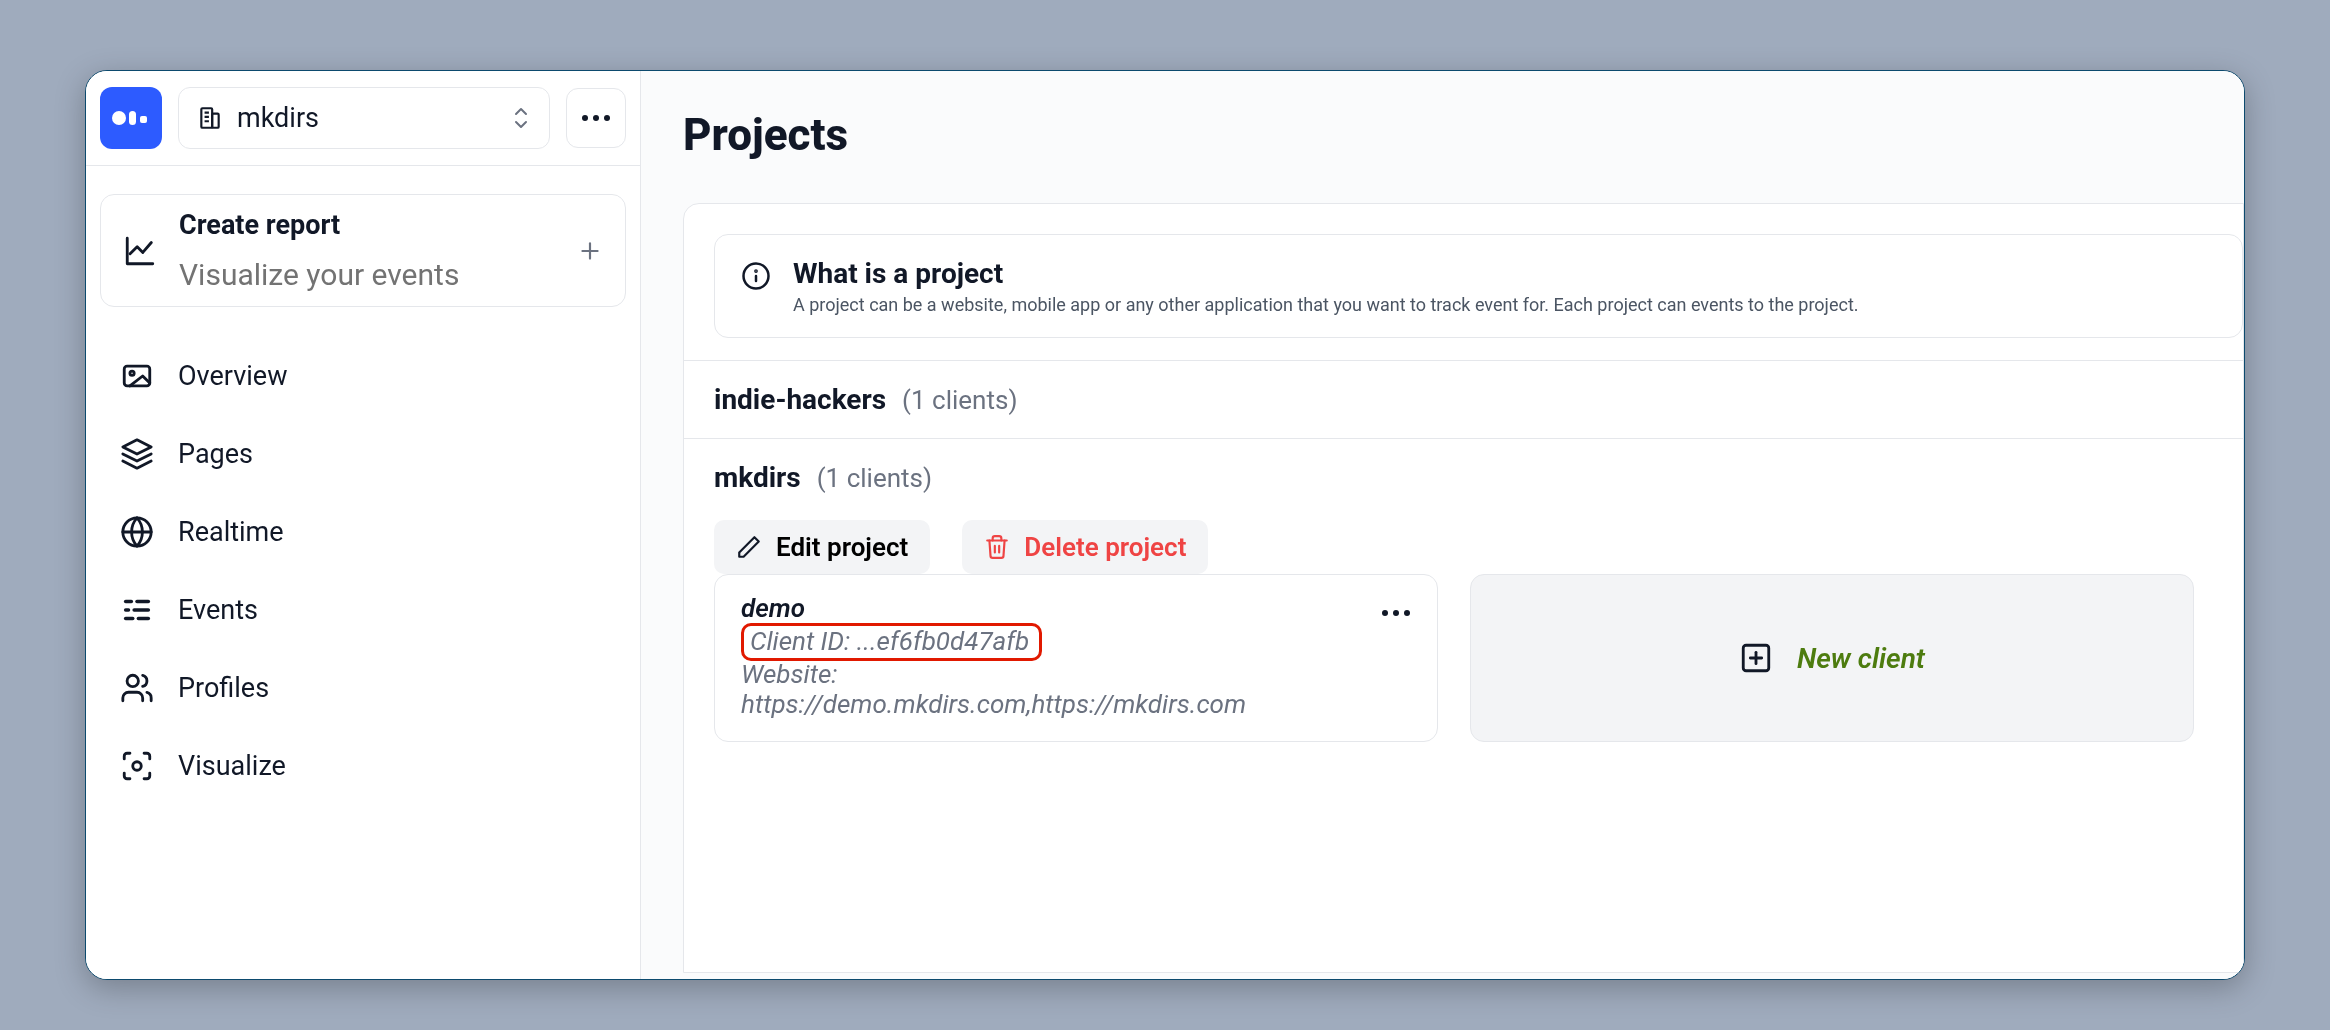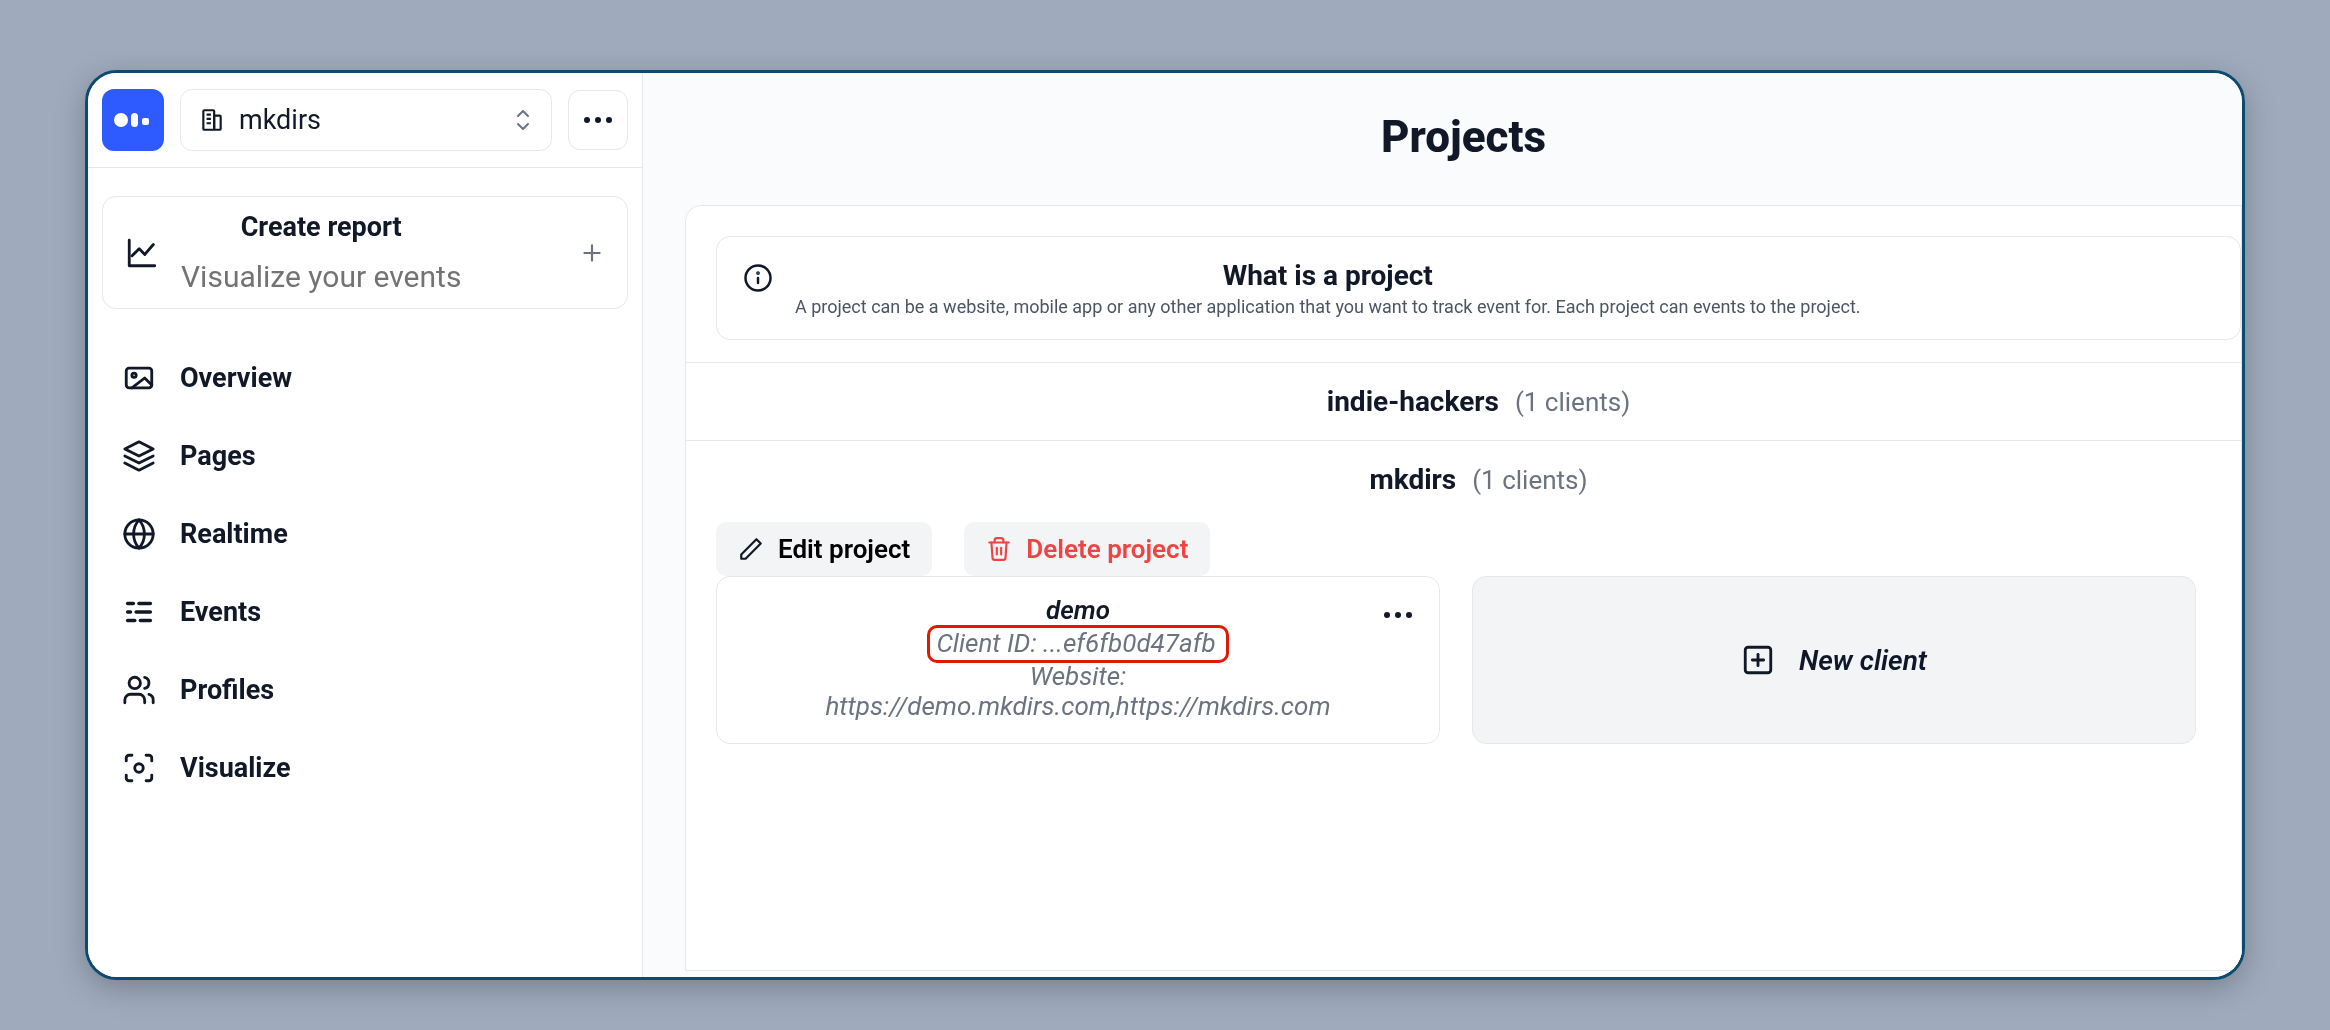--- a/index.html
+++ b/index.html
@@ -7,26 +7,25 @@
   font-family: -apple-system, BlinkMacSystemFont, "Segoe UI", Roboto, Helvetica, Arial, sans-serif;
   background: #9fabbd;
   width: 2330px;
   height: 1030px;
   padding: 70px 85px 50px 85px;
 }
 .app-window {
   width: 100%;
   height: 100%;
   background: #fff;
-  border-radius: 32px;
+  border-radius: 22px;
   box-shadow: 0 8px 30px rgba(0,0,0,0.25);
   display: flex;
   overflow: hidden;
-  border: 3px solid #0c4a6e;
-  text-align: center;
+  border: 1px solid #0c4a6e;
 }
 .sidebar {
   width: 555px;
   border-right: 1px solid #e5e7eb;
   background: #fff;
   display: flex;
   flex-direction: column;
 }
 .sidebar-top {
   display: flex;
@@ -104,21 +103,21 @@
 }
 .nav-item {
   display: flex;
   align-items: center;
   gap: 24px;
   padding: 18px 20px;
   border-radius: 12px;
   cursor: pointer;
   font-size: 27px;
   color: #111827;
-  font-weight: 700;
+  font-weight: 400;
 }
 .nav-item svg { width: 34px; height: 34px; }
 
 .main {
   flex: 1;
   background: #fafbfc;
   padding: 38px 0 0 42px;
   overflow: hidden;
 }
 .page-title {
@@ -217,21 +216,21 @@
   width: 724px;
   border: 1px solid #e5e7eb;
   border-radius: 14px;
   background: #f3f4f6;
   display: flex;
   align-items: center;
   justify-content: center;
   gap: 24px;
   font-size: 28px;
   font-weight: 600;
-  color: #0f172a;
+  color: #4d7c0f;
   cursor: pointer;
 }
 svg { display: block; }
 </style>
 </head>
 <body>
 
 <div class="app-window">
 
   <aside class="sidebar">

